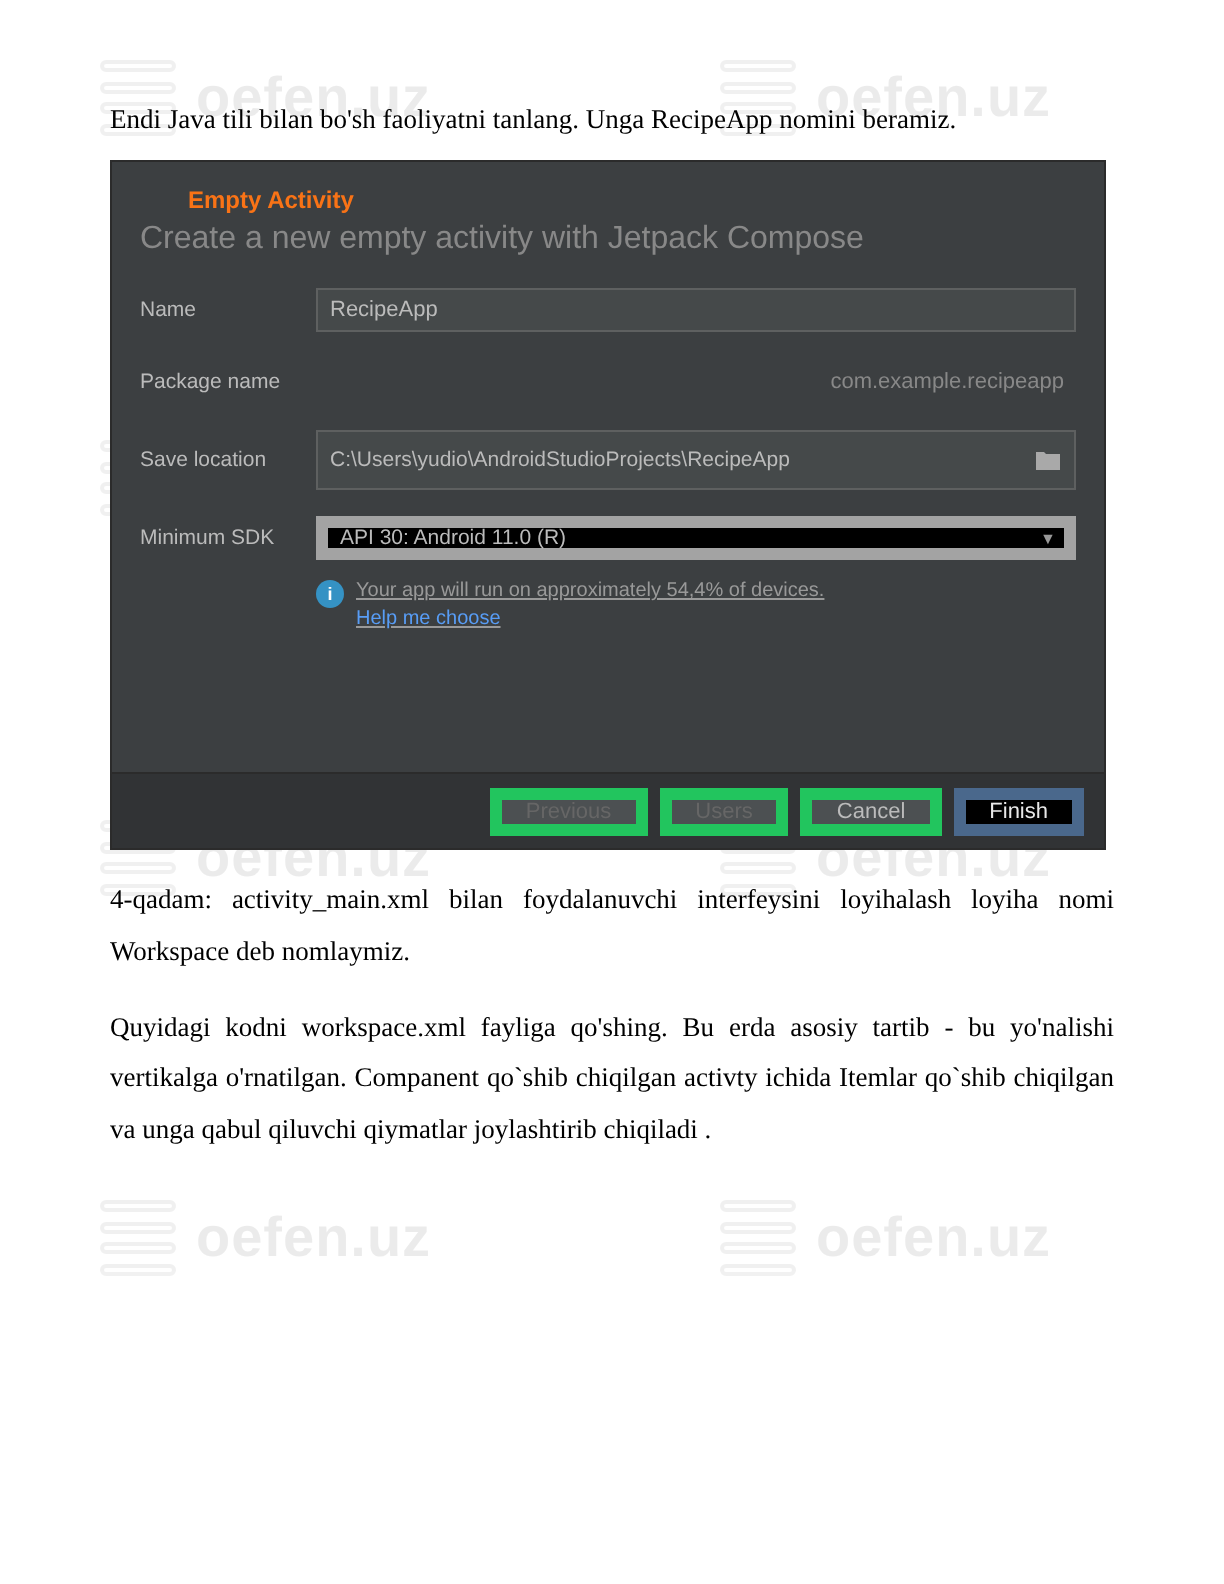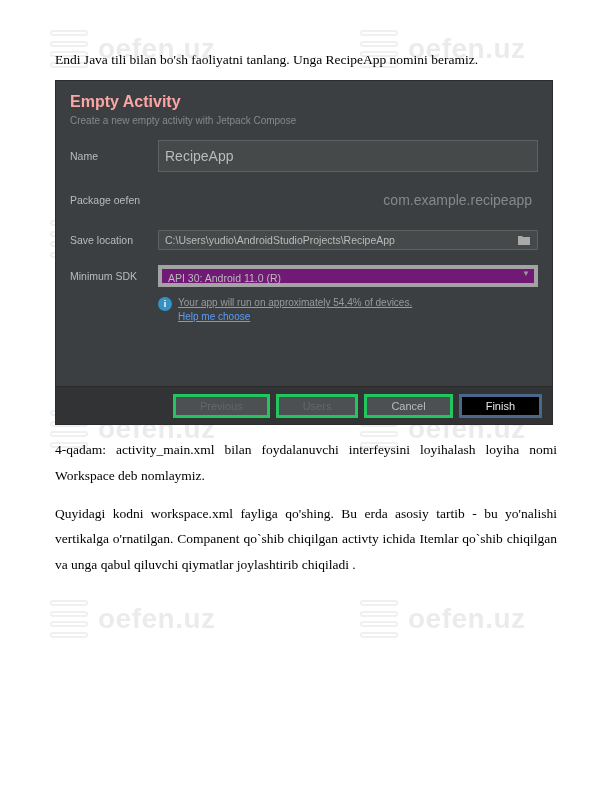--- a/index.html
+++ b/index.html
@@ -63,28 +63,29 @@
     border: 1px solid #2b2b2b;
     position: relative;
     font-family: "Segoe UI", sans-serif;
     font-size: 11px;
     color: #bbbbbb;
   }
   .dialog-header {
     padding: 12px 14px 6px 14px;
   }
   .dialog-title {
-    color: #fca5a5;
-    font-size: 16px;
+    color: #f97316;
+    font-size: 12px;
     font-weight: 600;
     margin-bottom: 4px;
+    margin-left: 24px;
   }
   .dialog-subtitle {
     color: #888;
-    font-size: 10px;
+    font-size: 16px;
   }
   .form-area {
     padding: 8px 14px 0 14px;
   }
   .form-row {
     display: flex;
     align-items: center;
     margin-bottom: 12px;
     min-height: 24px;
   }
@@ -93,38 +94,38 @@
     color: #bbbbbb;
     font-size: 10.5px;
     flex-shrink: 0;
   }
   .form-input {
     flex: 1;
     background: #45494a;
     border: 1px solid #5e6060;
     color: #bbbbbb;
     padding: 3px 6px;
-    font-size: 14px;
-    height: 32px;
+    font-size: 11px;
+    height: 22px;
     font-family: inherit;
   }
   .form-input.readonly {
     background: transparent;
     border: none;
     color: #888;
     padding-left: 0;
     text-align: right;
   }
   .input-wrap {
     flex: 1;
     display: flex;
     align-items: center;
     background: #45494a;
     border: 1px solid #5e6060;
-    height: 20px;
+    height: 30px;
   }
   .input-wrap input {
     flex: 1;
     background: transparent;
     border: none;
     color: #bbbbbb;
     padding: 3px 6px;
     font-size: 10.5px;
     font-family: inherit;
     outline: none;
@@ -134,22 +135,23 @@
     height: 18px;
     margin-right: 4px;
     display: flex;
     align-items: center;
     justify-content: center;
     cursor: pointer;
   }
   .select-wrap {
     flex: 1;
     display: flex;
-    background: #701a75;
-    border: 4px solid #a3a3a3;
+    align-items: center;
+    background: #000000;
+    border: 6px solid #a3a3a3;
     height: 22px;
     position: relative;
   }
   .select-wrap .sel-text {
     flex: 1;
     padding: 3px 6px;
     font-size: 10.5px;
     color: #bbbbbb;
   }
   .chevron {
@@ -199,23 +201,23 @@
     background: #313335;
     border-top: 1px solid #2b2b2b;
     display: flex;
     align-items: center;
     justify-content: flex-end;
     padding: 0 10px;
     gap: 6px;
   }
   .btn {
     height: 24px;
-    padding: 0 24px;
+    padding: 0 12px;
     font-size: 11px;
-    border: 3px solid #22c55e;
+    border: 6px solid #22c55e;
     background: #4c5052;
     color: #bbbbbb;
     cursor: pointer;
     font-family: inherit;
   }
   .btn.disabled {
     color: #666;
     cursor: default;
   }
   .btn.primary {
@@ -319,21 +321,21 @@
       <div class="dialog-subtitle">Create a new empty activity with Jetpack Compose</div>
     </div>
 
     <div class="form-area">
       <div class="form-row">
         <div class="form-label">Name</div>
         <input class="form-input" value="RecipeApp" style="">
       </div>
 
       <div class="form-row">
-        <div class="form-label">Package oefen</div>
+        <div class="form-label">Package name</div>
         <input class="form-input readonly" readonly="" value="com.example.recipeapp" style="">
       </div>
 
       <div class="form-row">
         <div class="form-label">Save location</div>
         <div class="input-wrap">
           <input value="C:\Users\yudio\AndroidStudioProjects\RecipeApp" style="">
           <span class="folder-icon">
             <svg width="12" height="10" viewBox="0 0 12 10">
                 <path d="M0 1 L4 1 L5 2 L12 2 L12 10 L0 10 Z" fill="#a9a9a9"></path>

